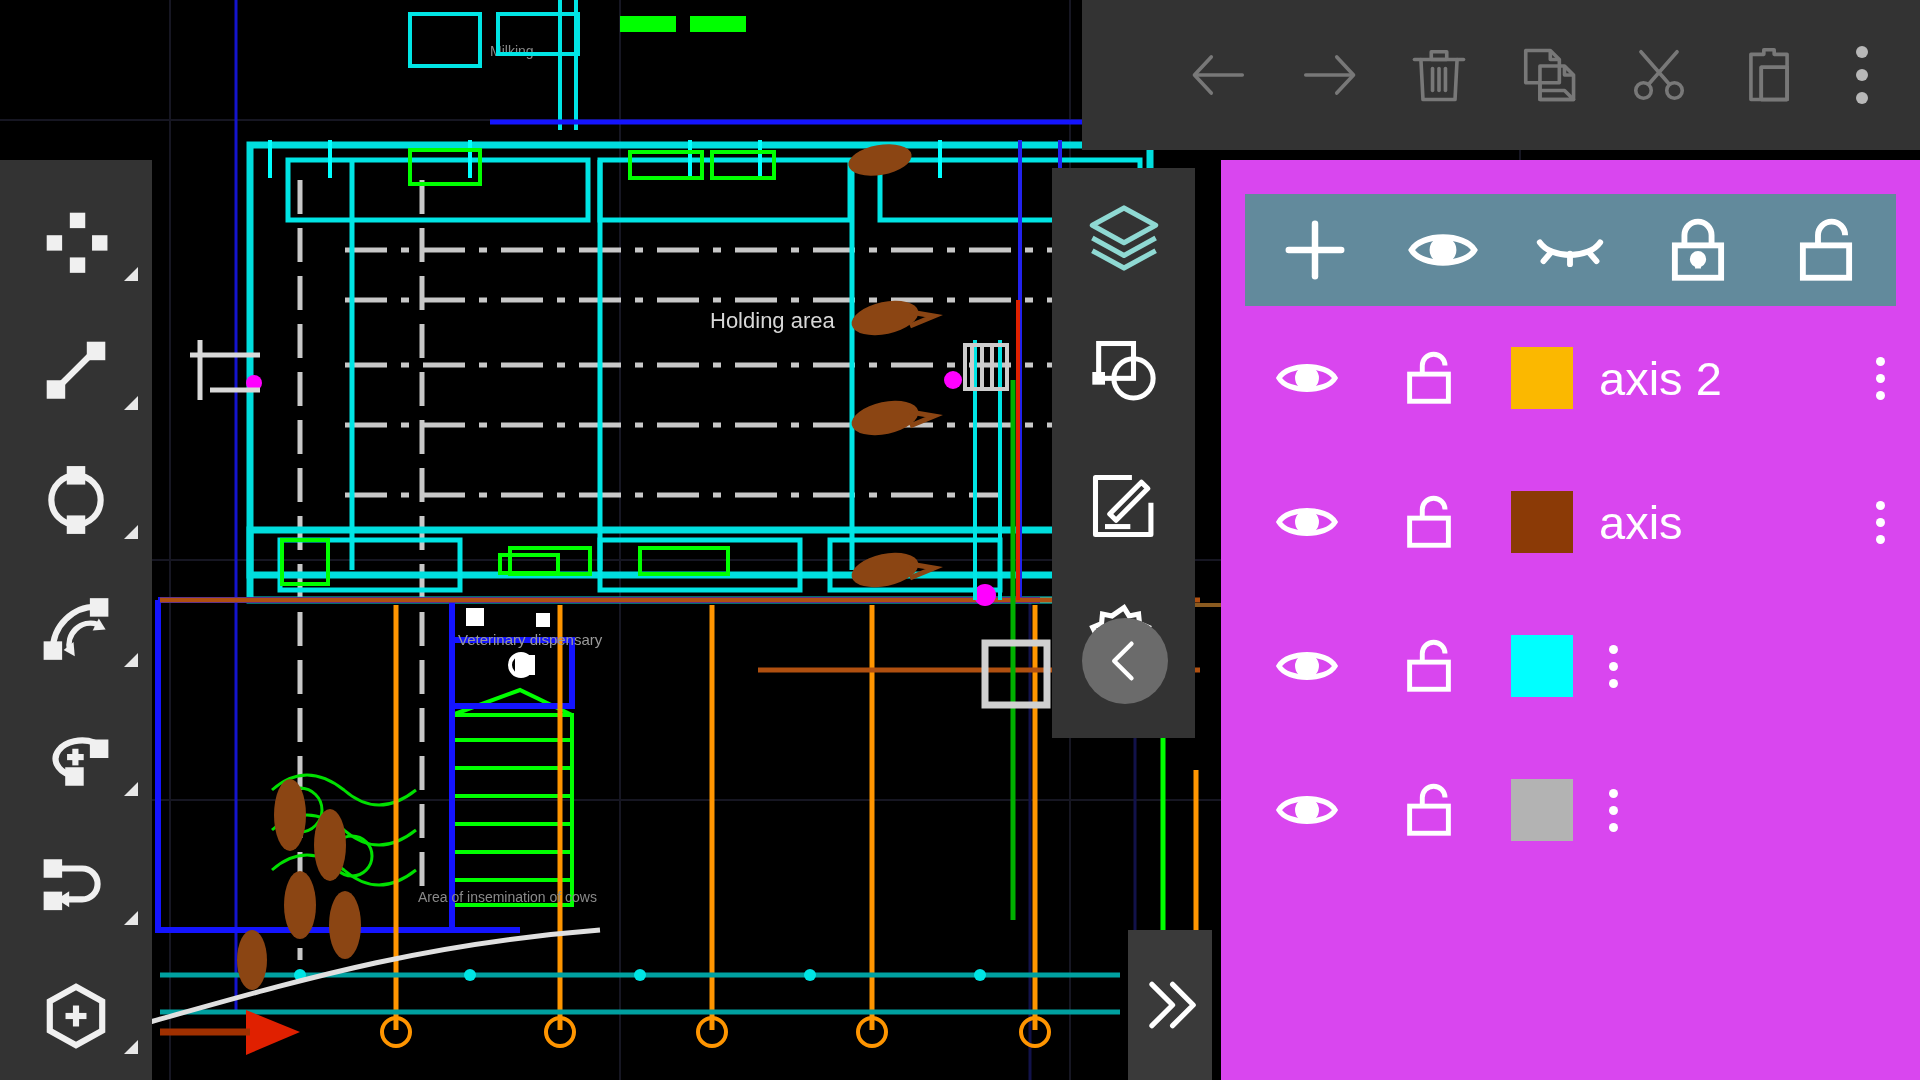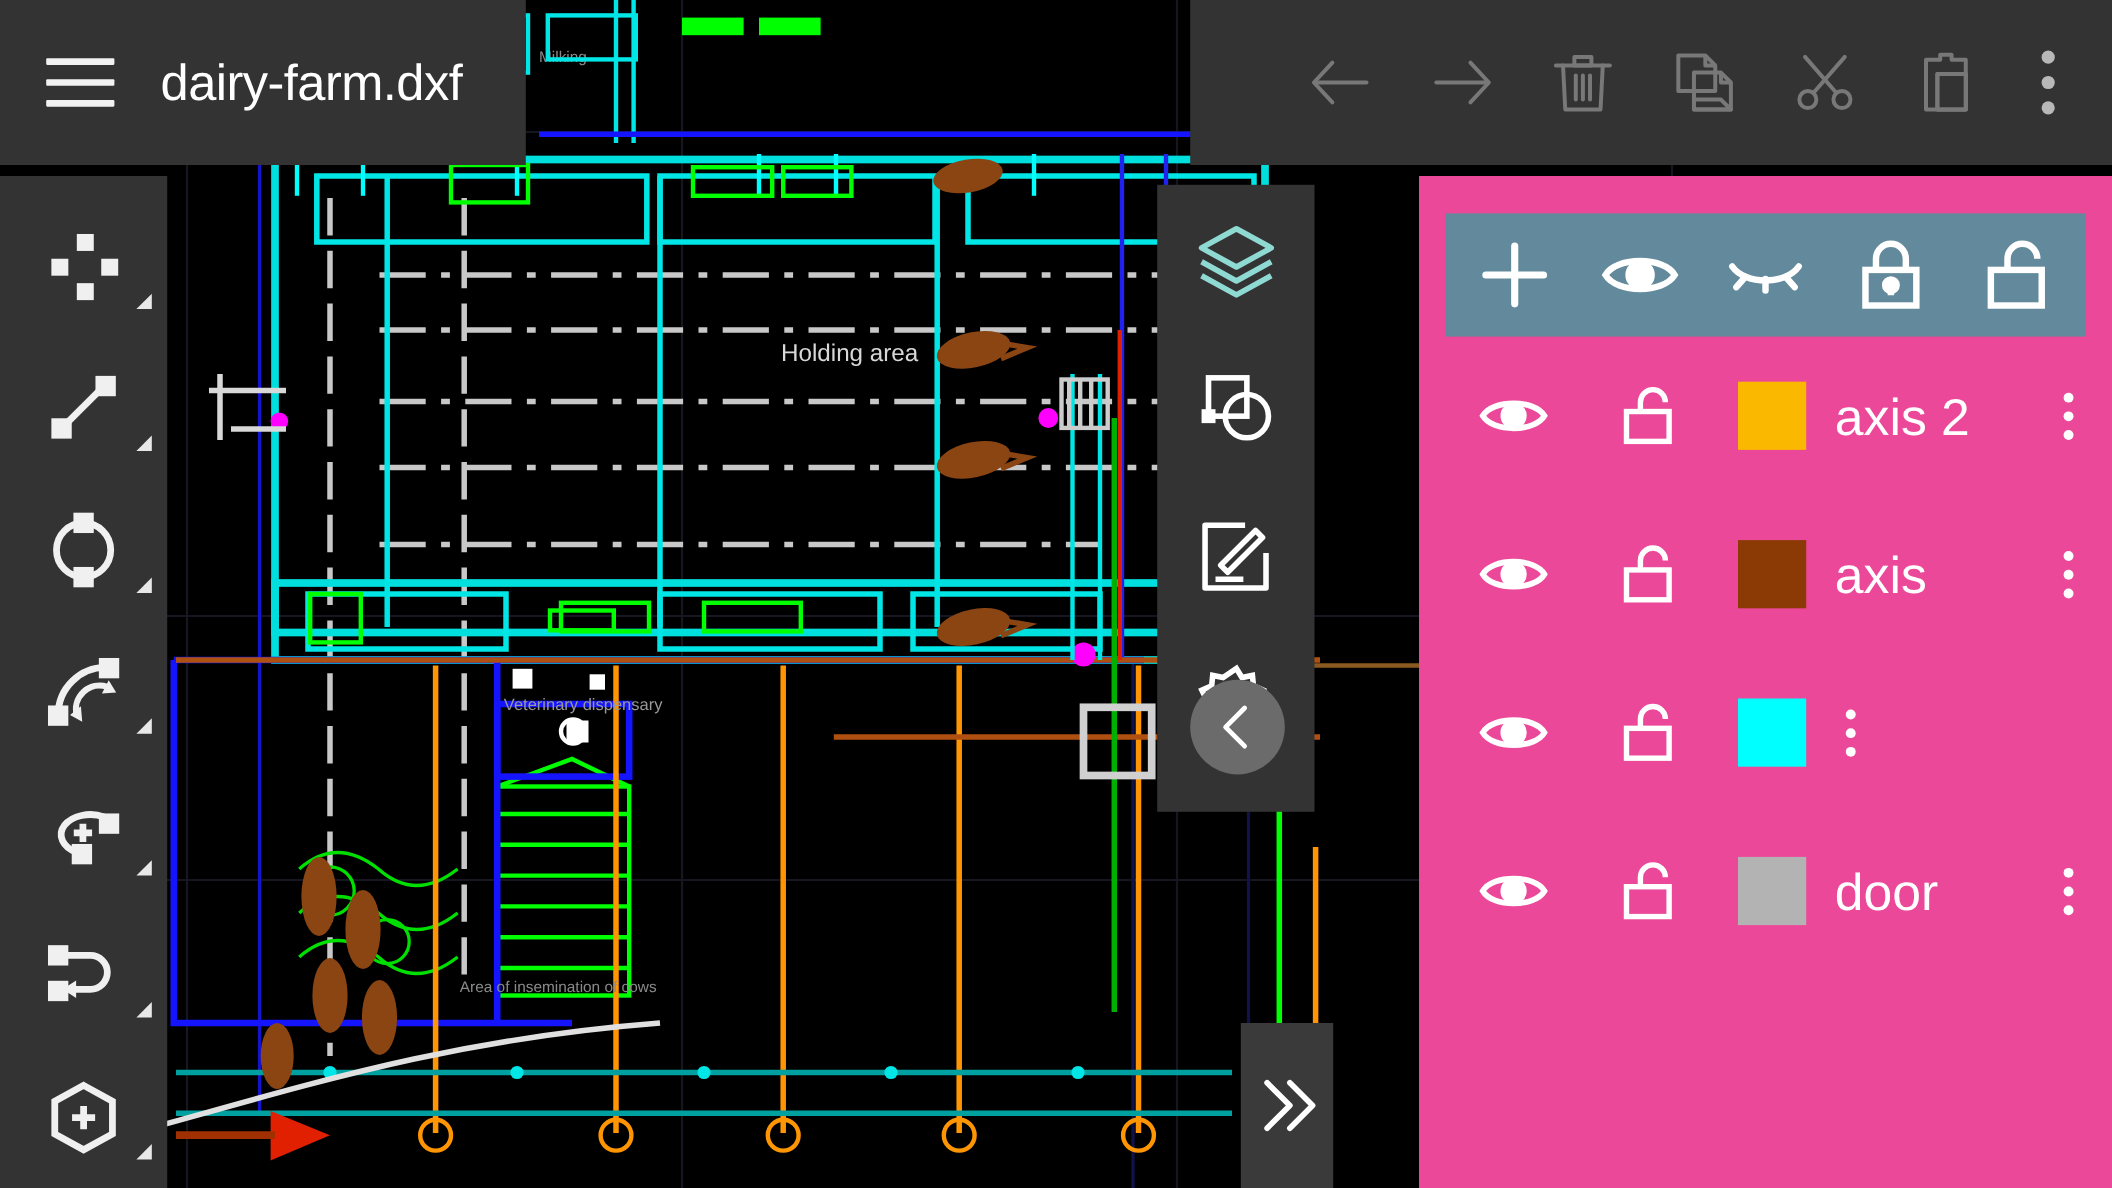--- a/index.html
+++ b/index.html
@@ -48,22 +48,22 @@
     padding-top:20px; gap:34px; z-index:36;
   }
   .sbtn { width:100px; height:100px; display:flex; align-items:center; justify-content:center; cursor:pointer; }
   #collapse-btn {
     position:absolute; left:1082px; top:618px; width:86px; height:86px; border-radius:50%;
     background:#6b6b6b; display:flex; align-items:center; justify-content:center; cursor:pointer; z-index:38;
   }
 
   
   #layerpanel {
-    position:absolute; right:0; top:160px; width:630px; height:920px;
-    background:#ec4899; z-index:37; overflow:hidden;
+    position:absolute; right:0; top:160px; width:699px; height:920px;
+    background:#d946ef; z-index:37; overflow:hidden;
   }
   #layer-actionbar {
     margin:34px 24px 0 24px; height:112px; background:#628a9c;
     display:flex; align-items:center; justify-content:space-around; padding:0 6px;
   }
   .abtn { width:92px; height:92px; display:flex; align-items:center; justify-content:center; cursor:pointer; }
 
   .layer-row { height:144px; display:flex; align-items:center; padding:0 0 0 30px; cursor:pointer; }
   .lr-eye { width:112px; display:flex; align-items:center; justify-content:center; cursor:pointer; }
   .lr-lock { width:112px; display:flex; align-items:center; justify-content:center; margin-left:10px; cursor:pointer; }
@@ -296,28 +296,20 @@
       </g>
       <g stroke="#cccccc" stroke-width="4" fill="none">
         <rect x="965" y="345" width="42" height="44"></rect>
         <line x1="972" y1="345" x2="972" y2="389"></line>
         <line x1="982" y1="345" x2="982" y2="389"></line>
         <line x1="992" y1="345" x2="992" y2="389"></line>
       </g>
     </svg>
   </div>
 
-  <div id="titlebar">
-    <div class="hamburger">
-      <span></span>
-        <span></span>
-        <span></span>
-    </div>
-    <div id="file-title">dairy-farm.dxf</div>
-  </div>
 
   <div id="toptoolbar">
 
     <div class="tbtn">
       <svg width="62" height="62" viewBox="0 0 24 24" fill="none" stroke="#787878" stroke-width="1.4" stroke-linecap="round" stroke-linejoin="round">
         <line x1="21" y1="12" x2="3" y2="12"></line>
           <polyline points="9,5 2.5,12 9,19"></polyline>
       </svg>
     </div>
 
@@ -621,21 +613,20 @@
               <circle cx="12" cy="12" r="3.4" fill="#ffffff"></circle>
             </svg>
           </div>
           <div class="lr-lock">
             <svg width="62" height="62" viewBox="0 0 24 24" fill="none" stroke="#ffffff" stroke-width="1.9">
               <rect x="4.5" y="10.5" width="15" height="10.5"></rect>
               <path d="M9.4 10.5 V7.2 a4.4 4.4 0 0 1 8.8 0"></path>
             </svg>
           </div>
           <div class="lr-swatch" style="background:#b3b3b3;"></div>
-          <div class="lr-name">door</div>
           <div class="lr-menu">
             <span class="dots">
               <i></i>
               <i></i>
               <i></i>
             </span>
           </div>
         </div>
       </div>
   </div>

